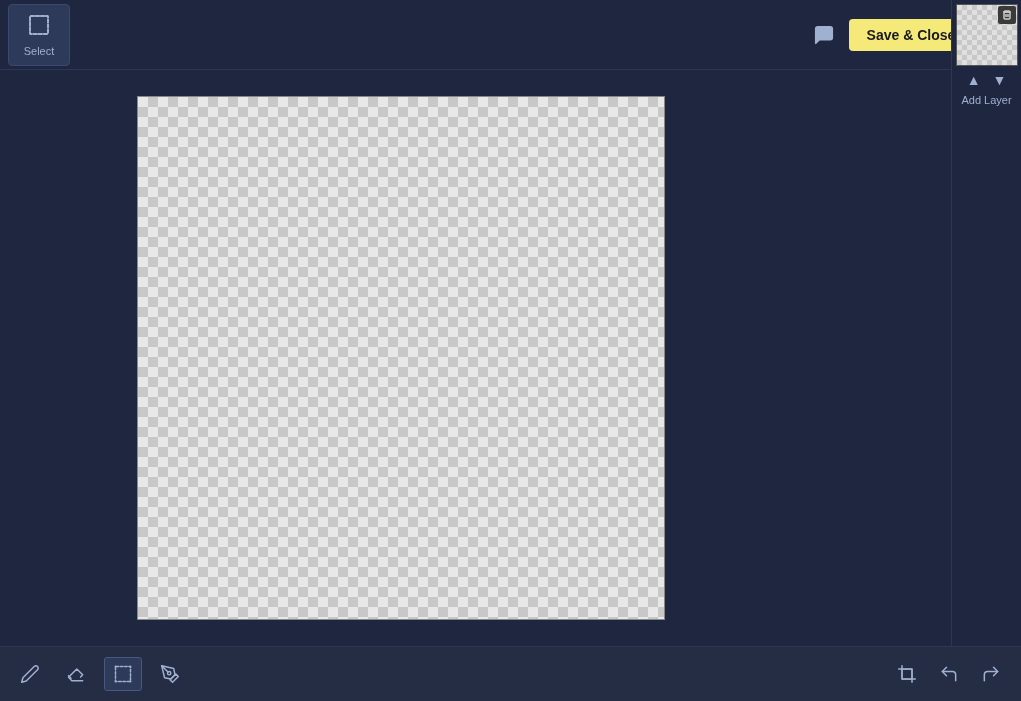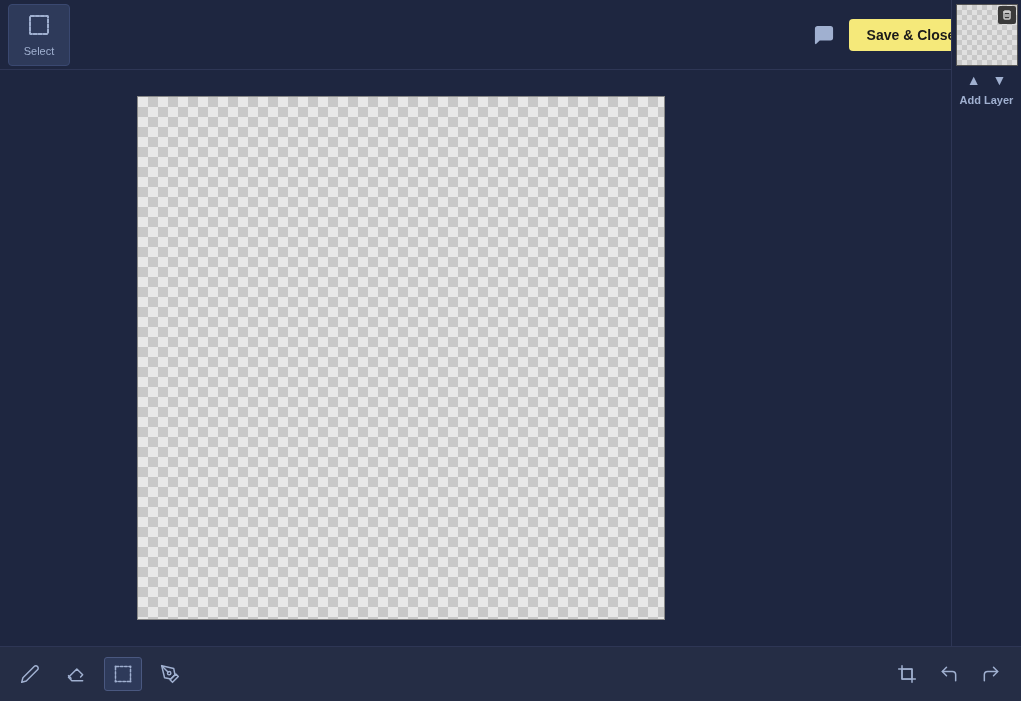--- a/index.html
+++ b/index.html
@@ -190,21 +190,20 @@
       cursor: pointer;
       color: #a0b0d0;
       font-size: 14px;
       padding: 2px 4px;
     }
 
     #add-layer-label {
       color: #a0b0d0;
       font-size: 11px;
       text-align: left;
-      font-weight: bold;
     }
 
     
     #bottom-toolbar {
       position: absolute;
       bottom: 0;
       left: 0;
       right: 0;
       height: 55px;
       background-color: #252d45;

